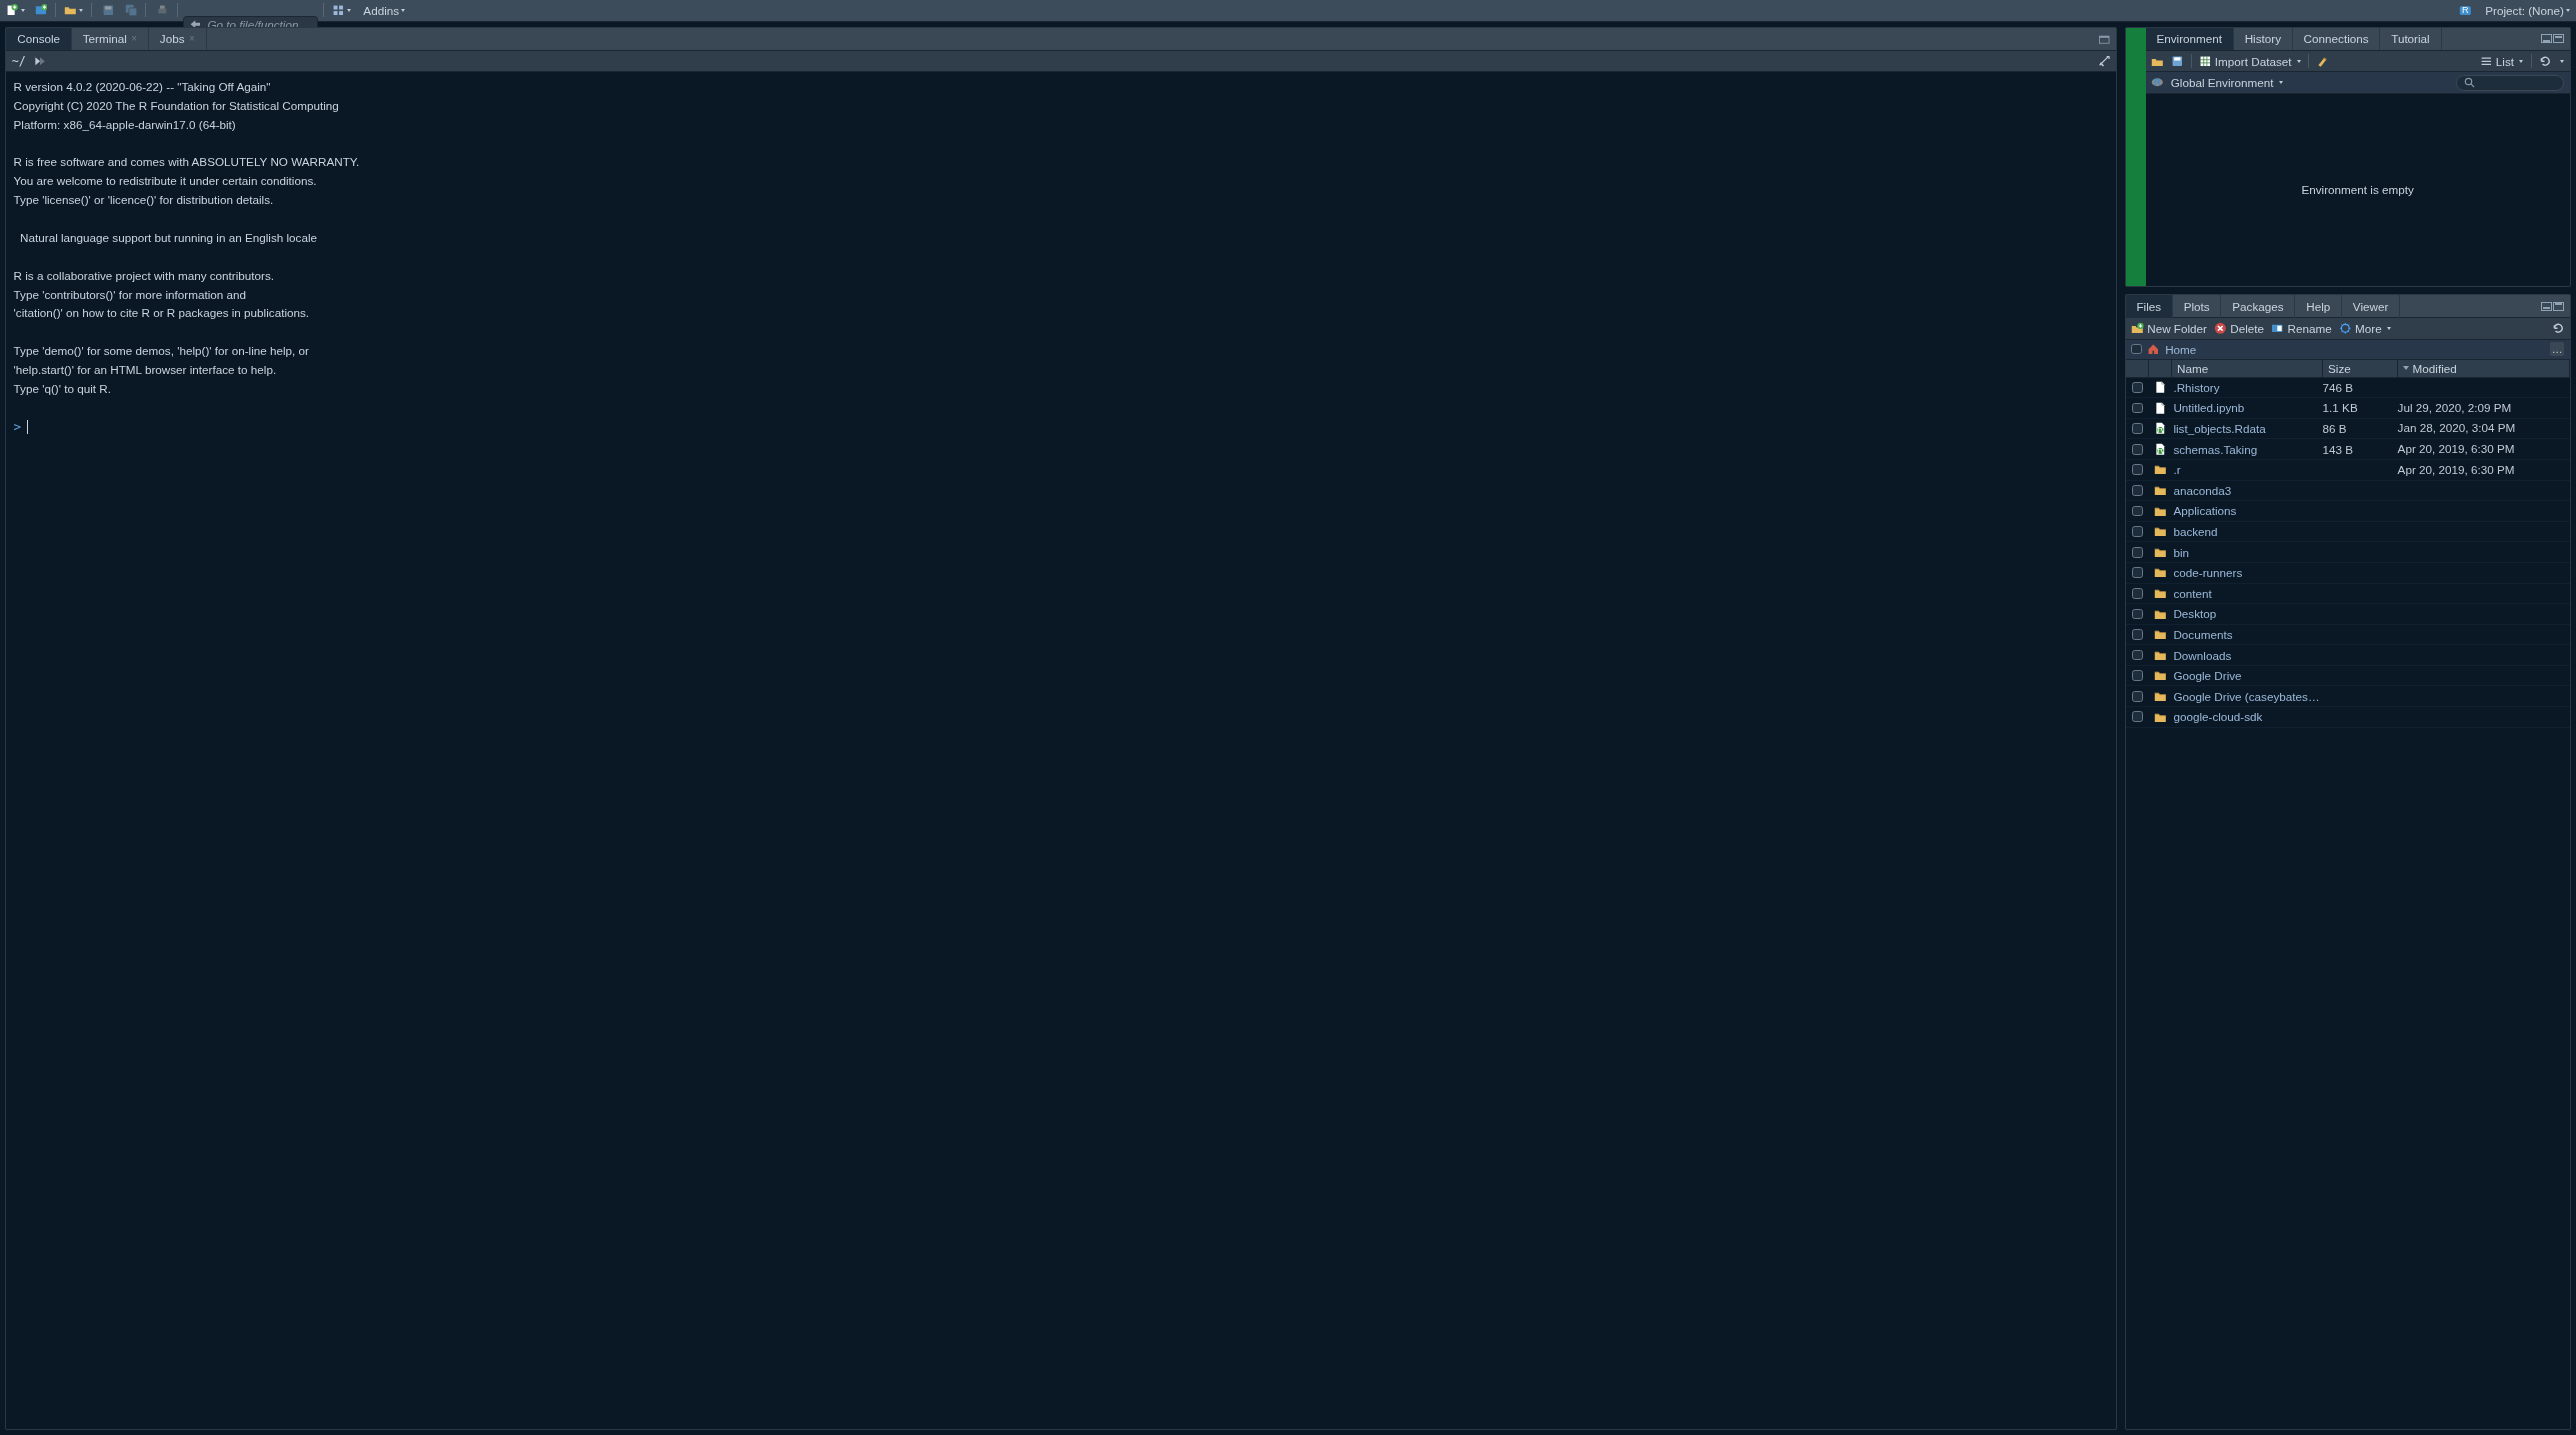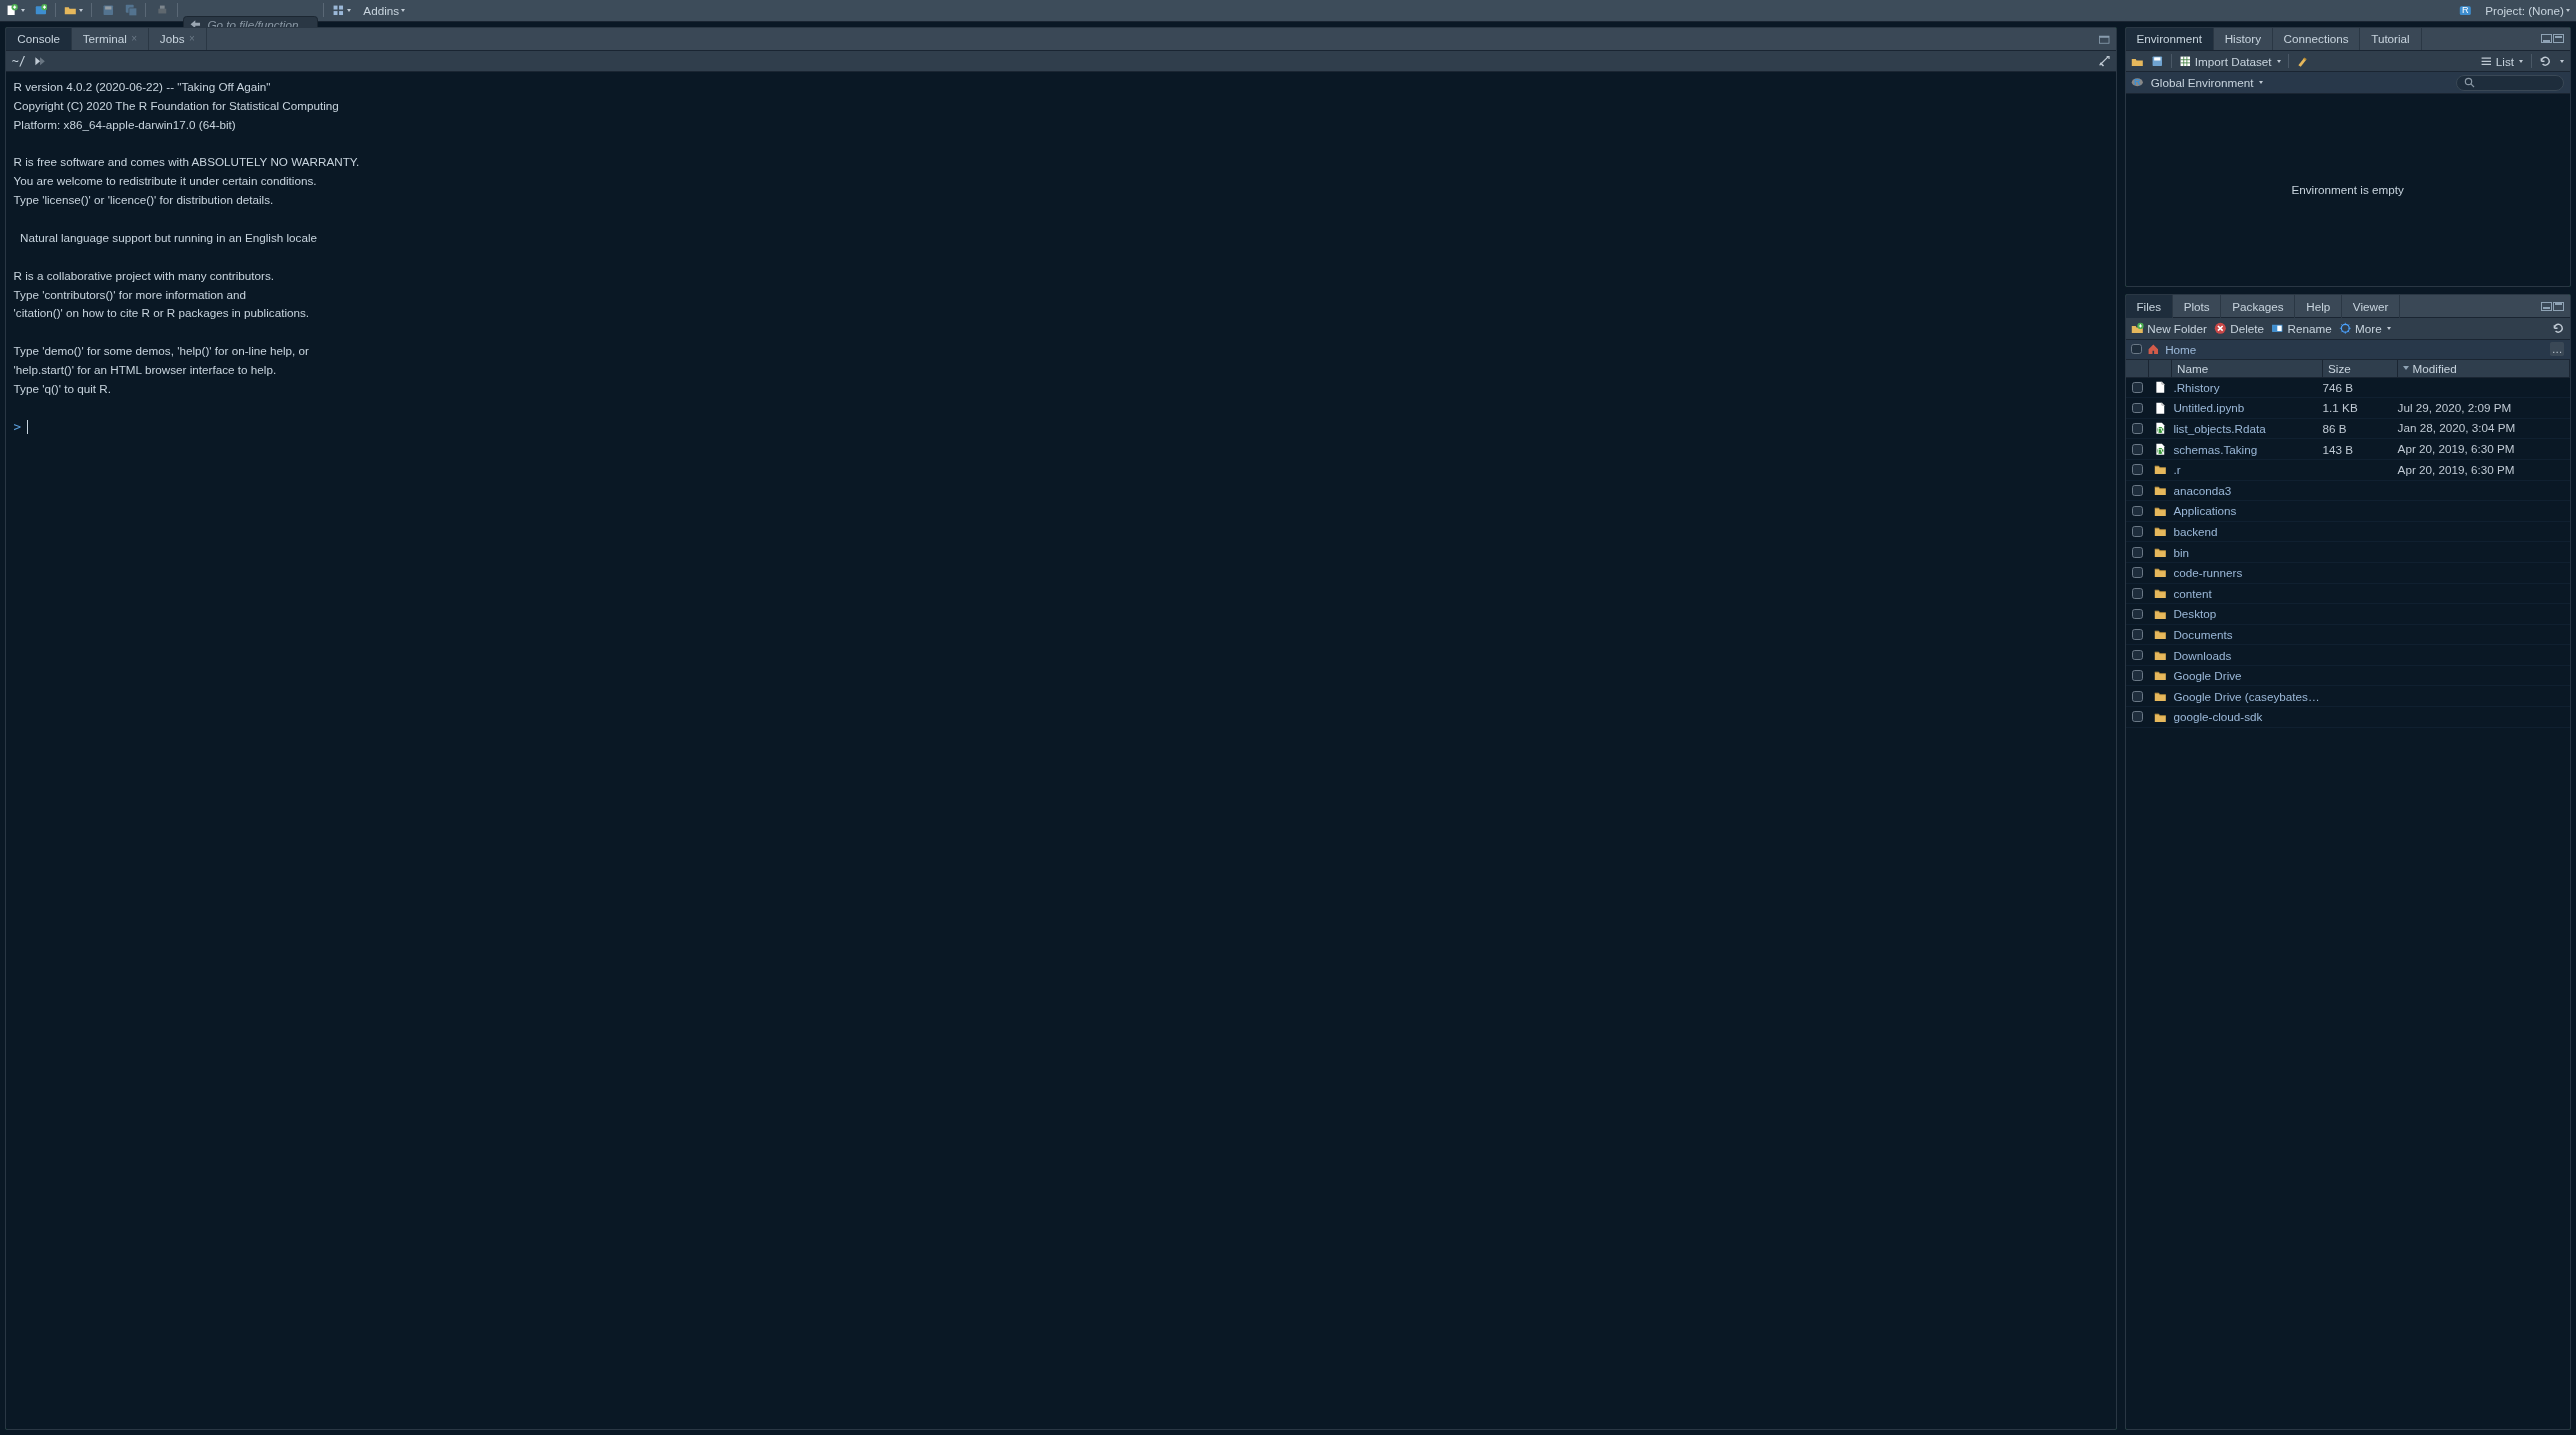--- a/index.html
+++ b/index.html
@@ -13,21 +13,21 @@
 .goto { background:#2a3744; border:0.9px solid #1c2732; border-radius:3.6px; height:18px; display:flex; align-items:center; padding:0 5.4px; gap:5.4px; min-width:135px; color:#8a98a5; font-style:italic;margin-top:29px; }
 .tb-right { margin-left:auto; display:flex; align-items:center; gap:5.4px; color:#c8d4de; }
 .dropdown-caret { width:0; height:0; border-left:2.7px solid transparent; border-right:2.7px solid transparent; border-top:3.6px solid #c0cad4; display:inline-block; margin-left:1.8px; }
 
 
 .main-area { flex:1; display:flex; gap:7.2px; padding:5.4px; }
 .left-col { flex:1; display:flex; flex-direction:column; min-width:0; }
 .right-col { width:446px; display:flex; flex-direction:column; gap:7.2px; }
 
 .pane { background:#15803d; border:0.9px solid #2a3744; display:flex; flex-direction:column; overflow:hidden; border-radius:1.8px; }
-.pane.top-right { flex:0 0 260px; }
+.pane.top-right { flex:0 0 260px;padding-left:20px; }
 .pane.bottom-right { flex:1; }
 
 .tabbar { display:flex; align-items:center; height:23px; background:#3a4856; border-bottom:0.9px solid #1a2532; }
 .tab { height:23px; padding:0 10.8px; display:flex; align-items:center; gap:4.5px; cursor:pointer; border-right:0.9px solid #2a3744; color:#c8d4de; }
 .tab.active { background:#1e2d3c; }
 .tab-close { color:#6a7886; font-size:10px; }
 .tabbar-right { margin-left:auto; display:flex; align-items:center; gap:3.6px; padding-right:5.4px; }
 
 .pane-toolbar { height:21.5px; background:#303e4c; display:flex; align-items:center; padding:0 5.4px; gap:7.2px; border-bottom:0.9px solid #1a2532; color:#c8d4de; }
 .pane-toolbar .right { margin-left:auto; display:flex; align-items:center; gap:7.2px; }

